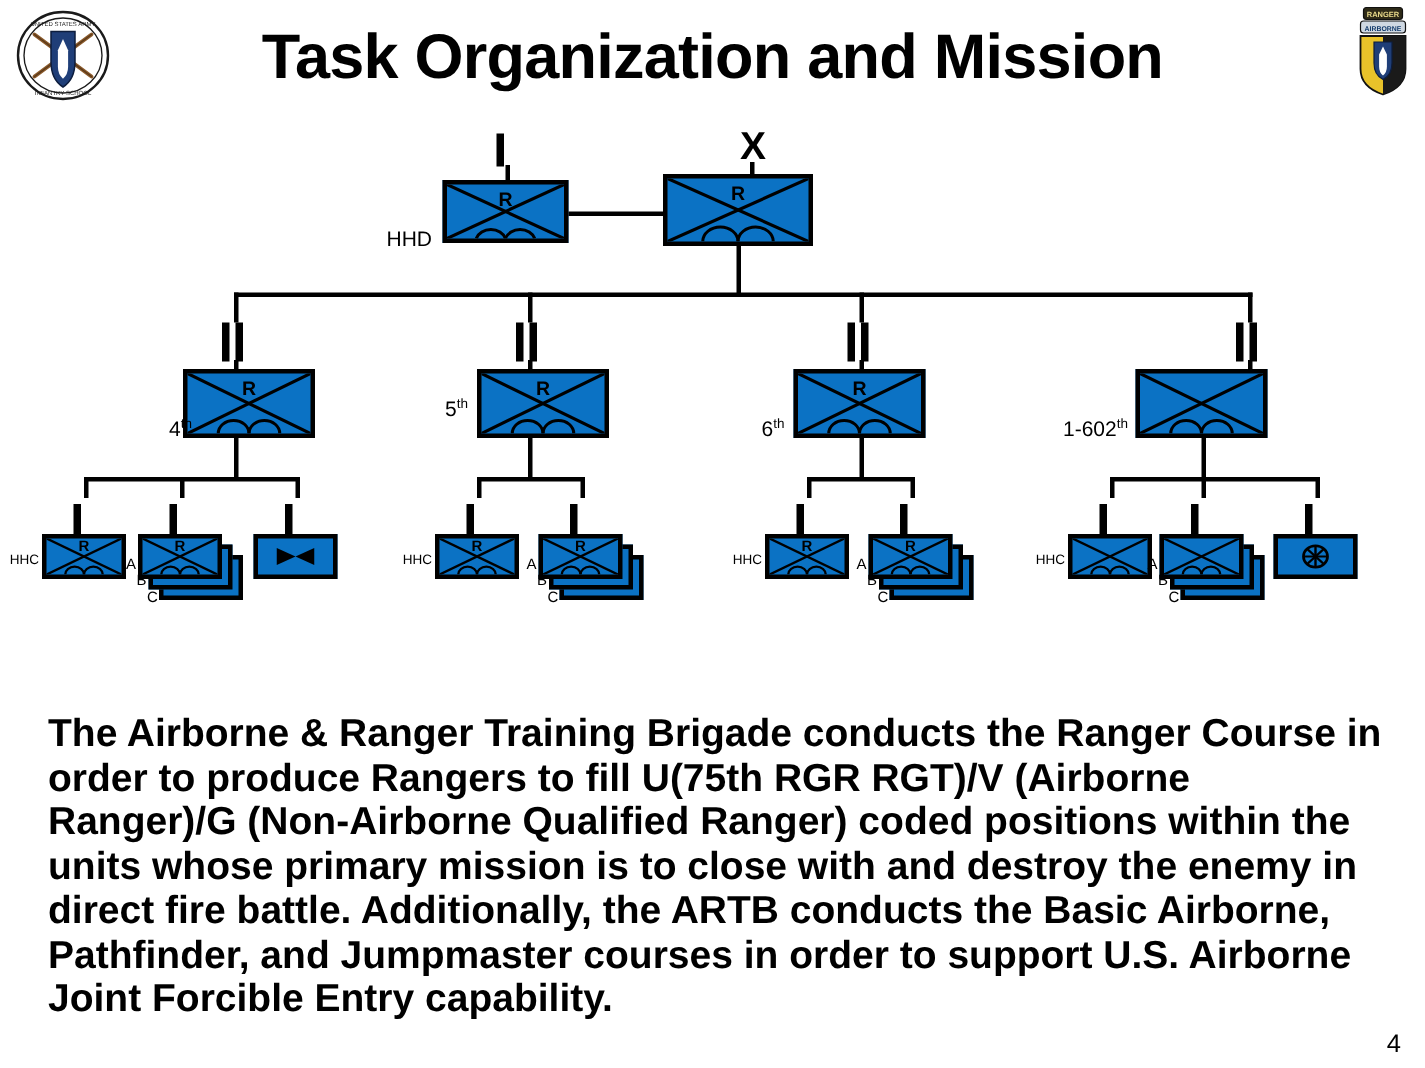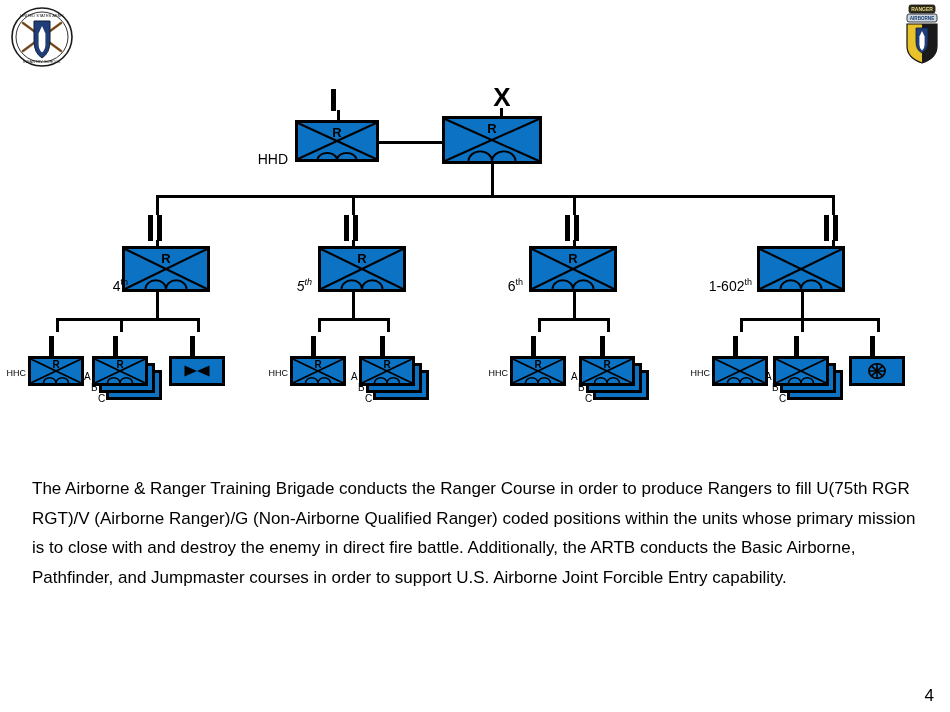--- a/index.html
+++ b/index.html
@@ -72,21 +72,21 @@
 
   
   .stack { position: absolute; }
   .stack .shadow {
     position: absolute; background: #0b72c4; border: 3px solid #000;
   }
 
   
   #mission {
     position: absolute; left: 32px; top: 474px; width: 890px;
-    font-size: 17px; font-weight: normal; color: #000;
+    font-size: 26px; font-weight: bold; color: #000;
     line-height: 29.5px;
   }
   #mission p { margin: 0; }
 
   #page-number {
     position: absolute; right: 16px; bottom: 6px;
     font-size: 17px; color: #000;
   }
 </style>
 </head>
@@ -119,20 +119,21 @@
       <text x="22" y="9.4" font-size="5" font-weight="bold" font-family="'Liberation Sans',sans-serif" fill="#e8d98a" text-anchor="middle">RANGER</text>
       <rect x="7" y="12" width="30" height="8" rx="2" fill="#cfd8e2" stroke="#111" stroke-width="0.8"></rect>
       <text x="22" y="18.4" font-size="4.6" font-weight="bold" font-family="'Liberation Sans',sans-serif" fill="#123a6b" text-anchor="middle">AIRBORNE</text>
       <path d="M7 22 h30 v22 q0 12 -15 17 q-15 -5 -15 -17 z" fill="#e8c22a" stroke="#111" stroke-width="1.2"></path>
       <path d="M22 22 h15 v22 q0 12 -15 17 z" fill="#1a1a1a"></path>
       <path d="M16 26 h12 v14 q0 8 -6 11 q-6 -3 -6 -11 z" fill="#1f3e78" stroke="#0d1d3d" stroke-width="0.8"></path>
       <path d="M22 29 l2.6 5.4 v8 q0 4 -2.6 6 q-2.6 -2 -2.6 -6 v-8 z" fill="#ffffff"></path>
     </svg>
   </div>
 
+  <div id="slide-title">Task Organization and Mission</div>
 
   <div id="org">
 
     <div class="ech tall" style="left:331px; top:9px; height:22px;">
       <i style="height:22px;"></i>
     </div>
     <div class="stem" style="left:337px; top:30px; height:12px;"></div>
 
     <div class="unit" style="left:295px; top:40px;">
       <div class="sym" style="width:84px; height:42px;">
@@ -250,21 +251,21 @@
       <div class="sym" style="width:88px; height:46px;">
         <div class="rch">R</div>
         <svg viewBox="0 0 88 46" preserveAspectRatio="none">
           <line x1="0" y1="0" x2="88" y2="46" stroke="#000" stroke-width="2.4"></line>
           <line x1="88" y1="0" x2="0" y2="46" stroke="#000" stroke-width="2.4"></line>
           <path d="M22 46 a11 10 0 0 1 22 0" fill="none" stroke="#000" stroke-width="2.2"></path>
           <path d="M44 46 a11 10 0 0 1 22 0" fill="none" stroke="#000" stroke-width="2.2"></path>
         </svg>
       </div>
     </div>
-    <div class="ulabel" style="left:258px; top:197px; width:54px;font-style:italic;"><span>5</span><sup>th</sup></div>
+    <div class="ulabel" style="left:258px; top:184px; width:54px;"><span>5</span><sup>th</sup></div>
 
     <div class="ln vline" style="left:352px; top:212px; height:28px;"></div>
     <div class="ln hline" style="left:318px; top:238px; width:72px;"></div>
     <div class="ln vline" style="left:318px; top:238px; height:14px;"></div>
     <div class="ln vline" style="left:387px; top:238px; height:14px;"></div>
     <div class="ech tall" style="left:311px; top:256px; height:20px;">
         <i style="height:20px;"></i>
       </div>
     <div class="ech tall" style="left:380px; top:256px; height:20px;">
         <i style="height:20px;"></i>

